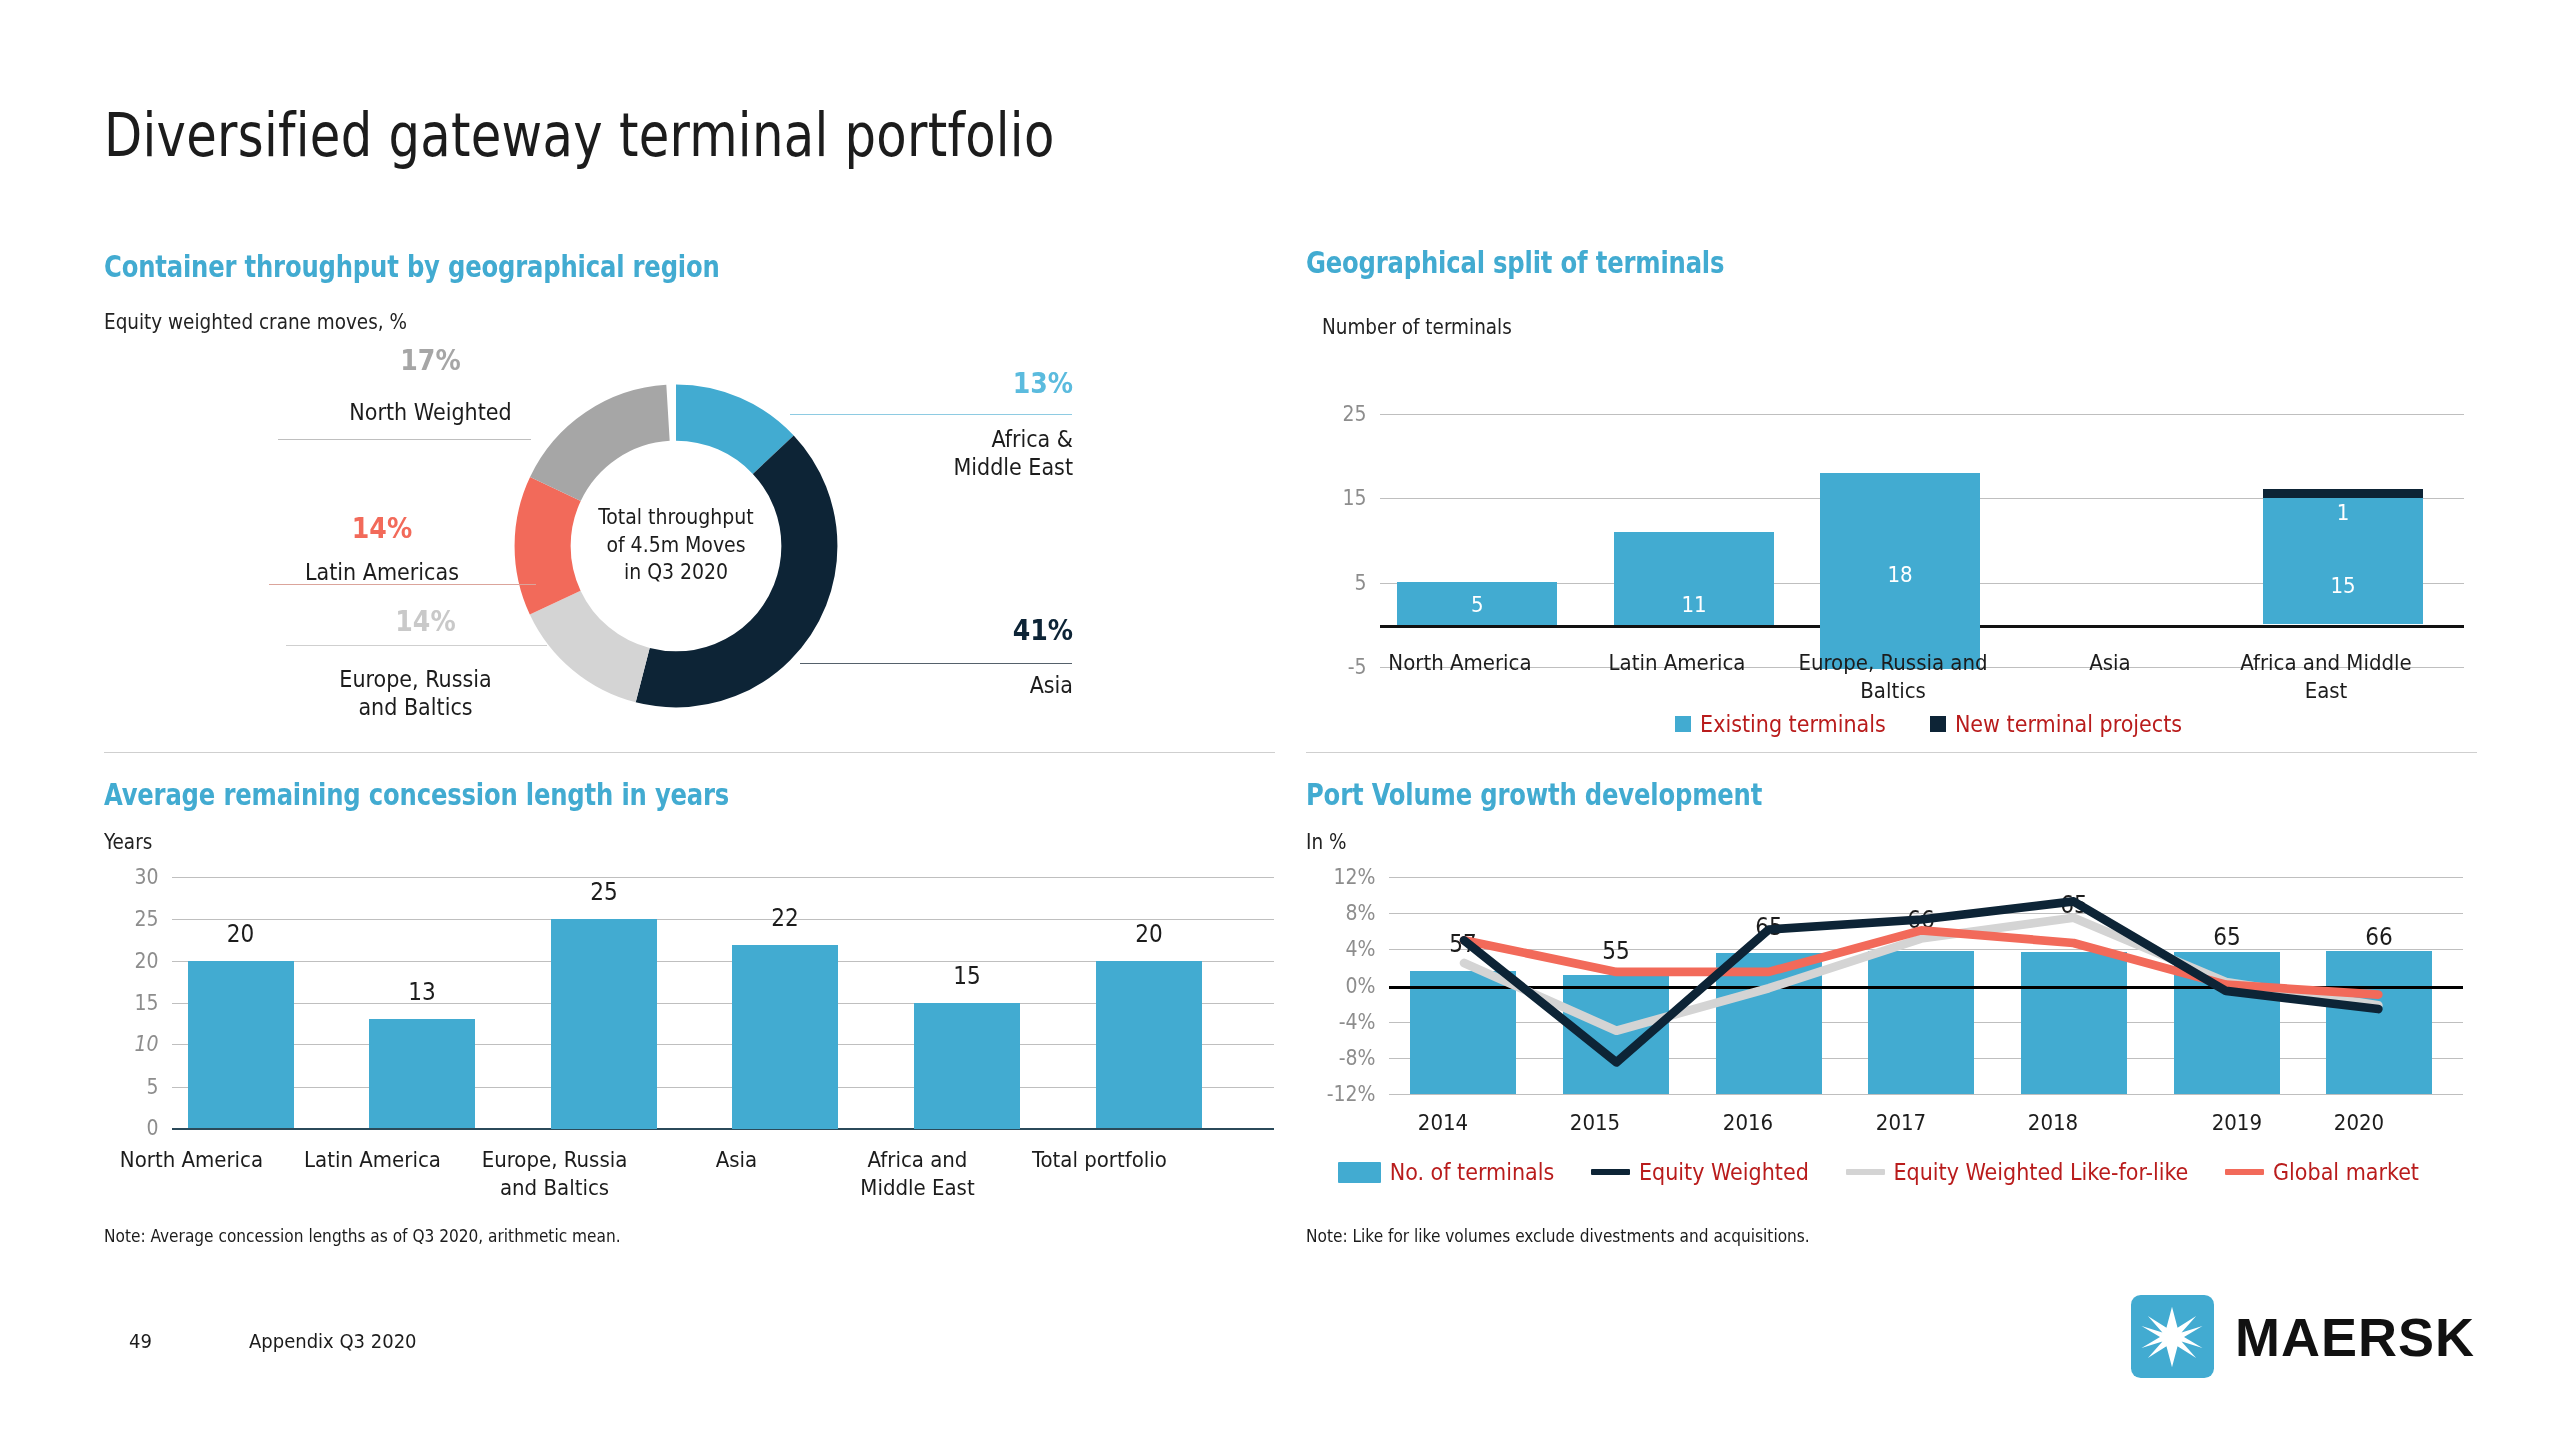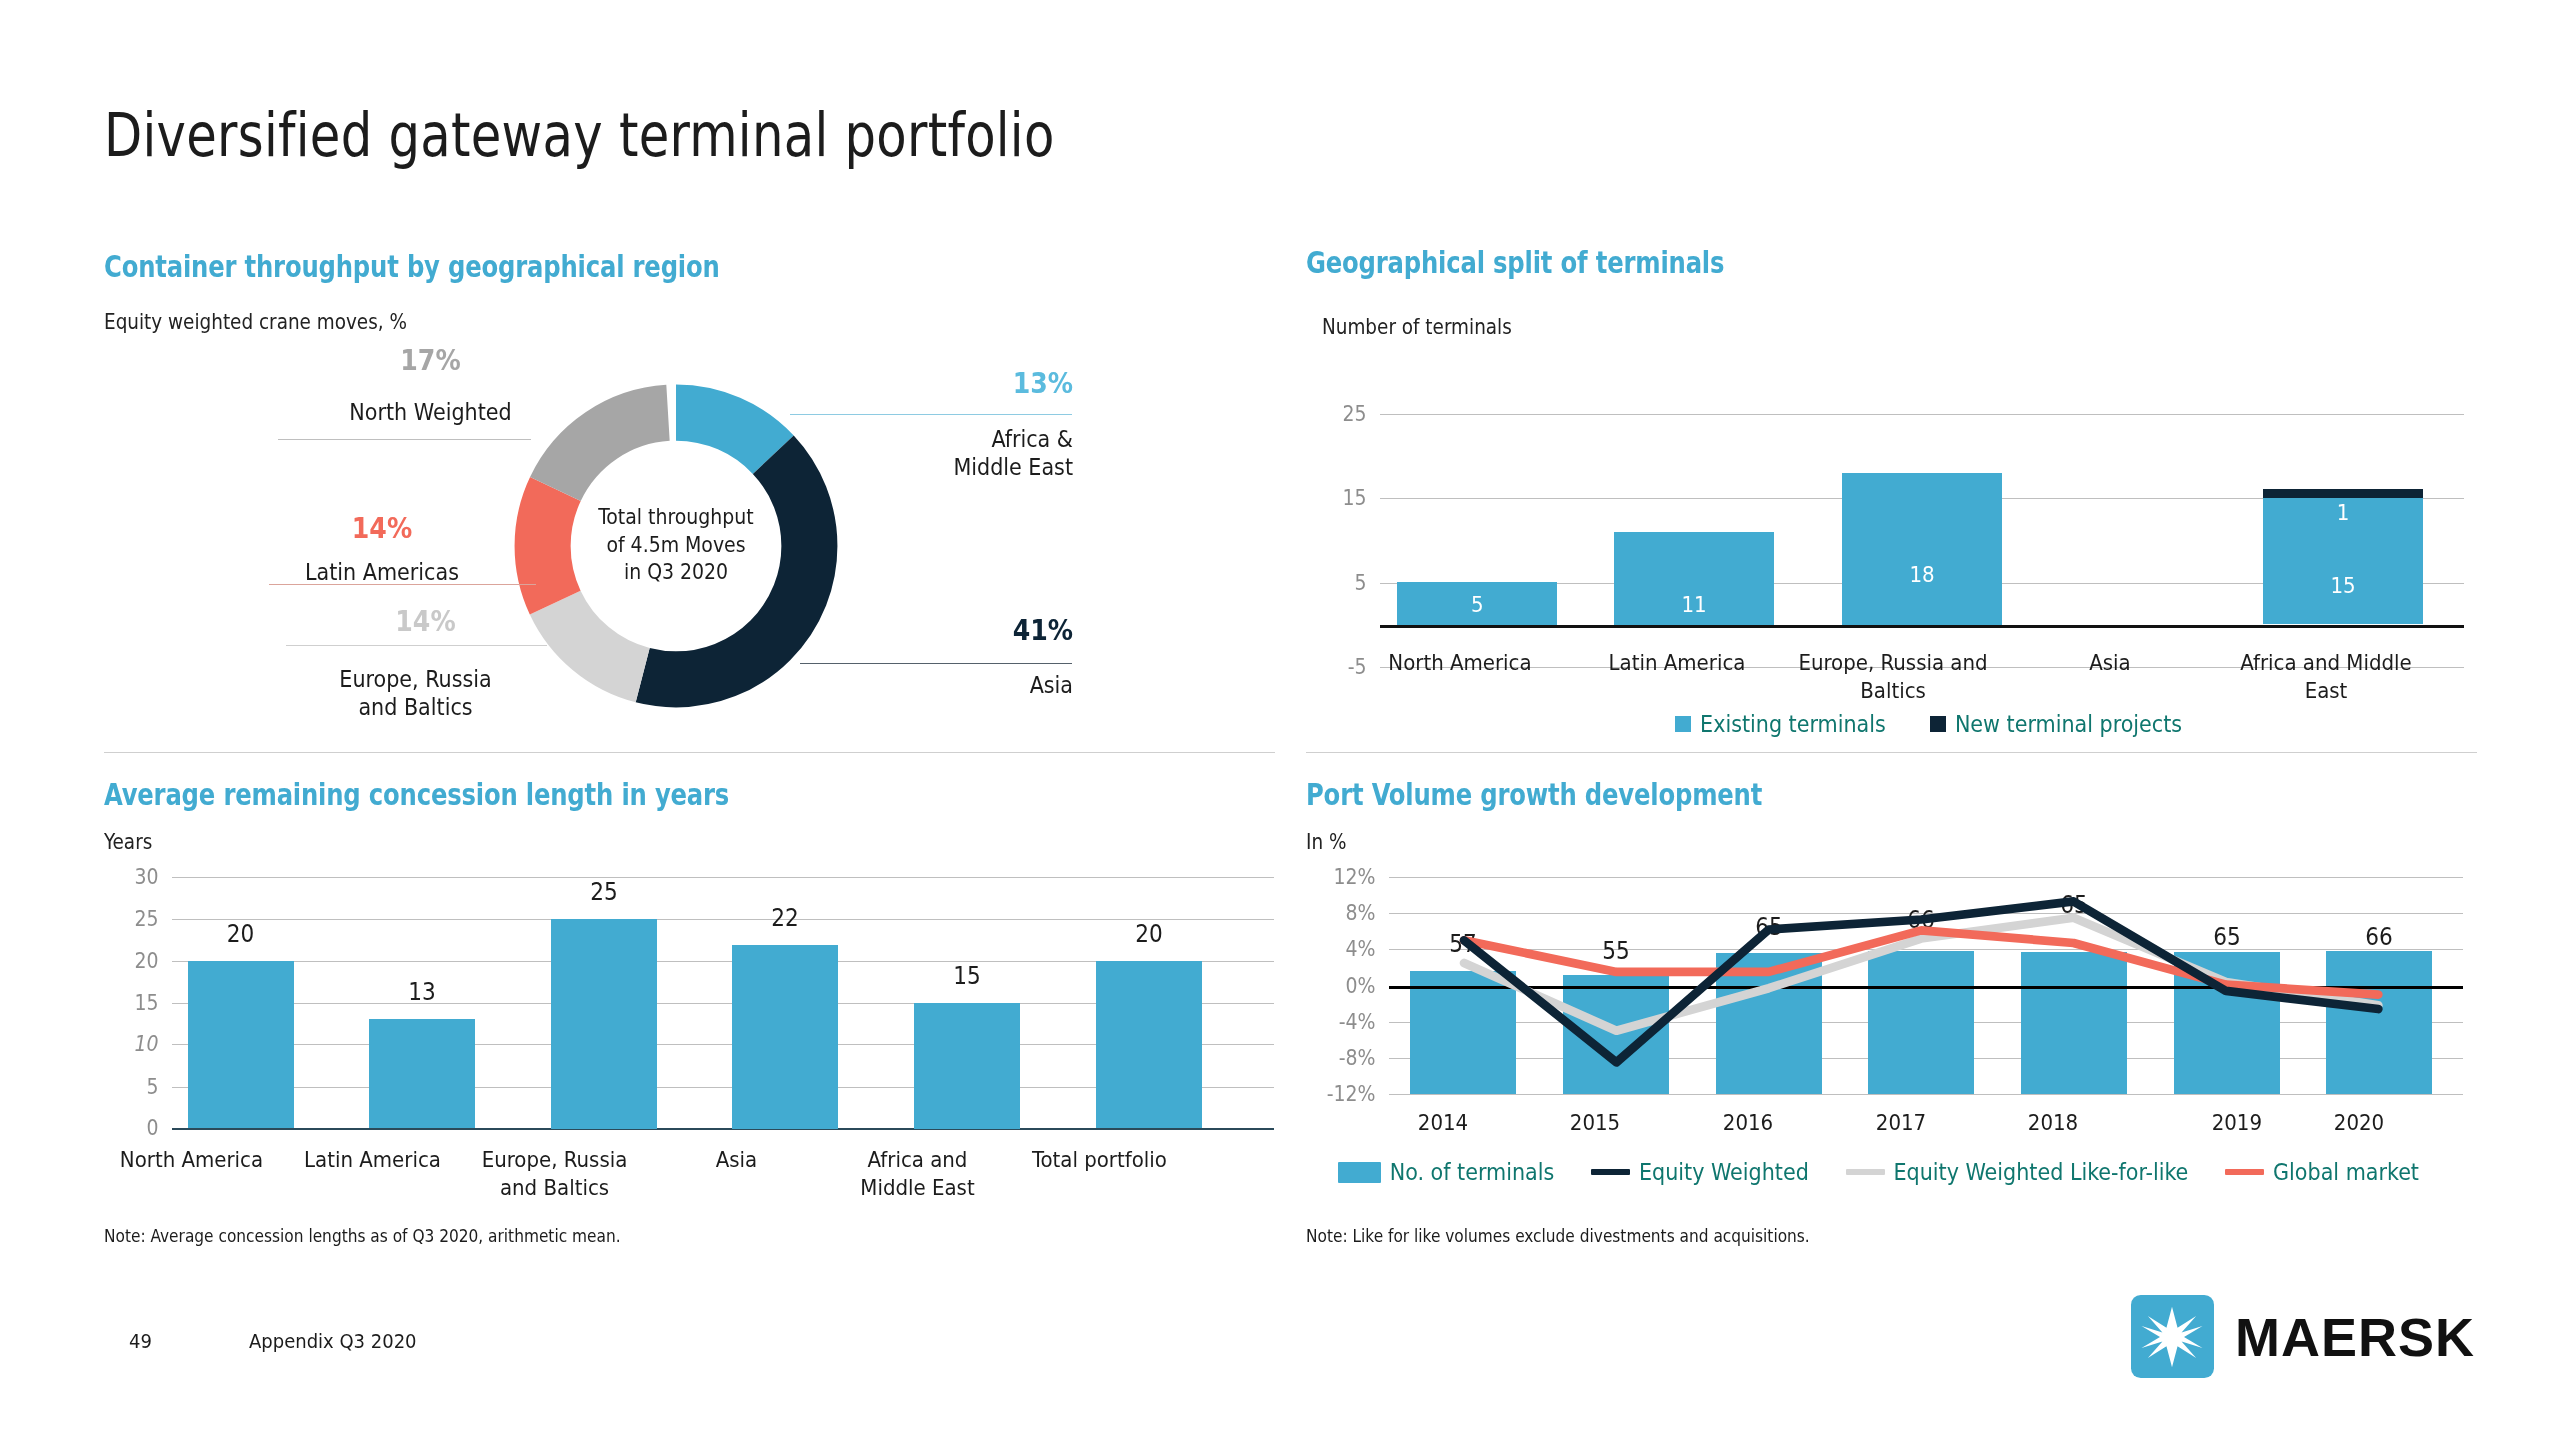--- a/index.html
+++ b/index.html
@@ -77,21 +77,21 @@
   }
   .catlbl {
     position: absolute; text-align: center; font-size: 22px; color: #1c1c1c; line-height: 1.25;
     font-family: "DejaVu Sans Condensed","Liberation Sans Narrow","Liberation Sans", sans-serif;
   }
   .legend-row { position: absolute; display: flex; align-items: center; gap: 9.7px; }
   .legend-item { display: flex; align-items: center; gap: 8.7px; }
   .legend-item .sw-sq { width: 16.4px; height: 16.4px; }
   .legend-item .sw-ln { width: 39px; height: 6.8px; border-radius: 1px; }
   .legend-item .lbl {
-    font-size: 23px; color: #0f766e; white-space: nowrap;
+    font-size: 23px; color: #b91c1c; white-space: nowrap;
     font-family: "DejaVu Sans Condensed","Liberation Sans Narrow","Liberation Sans", sans-serif;
   }
 
   
   .pg, .appx {
     position: absolute; font-size: 20px; color: #1c1c1c; white-space: nowrap;
     font-family: "DejaVu Sans Condensed","Liberation Sans Narrow","Liberation Sans", sans-serif;
   }
   .logo { position: absolute; right: 101px; top: 1295px; display: flex; align-items: center; gap: 21px; }
   .logo-badge {
@@ -195,21 +195,21 @@
       <div style="position:absolute;left:17.4px;width:160px;top:168px;height:43px;">
         <div class="bar" style="left:0;right:0;top:0;bottom:0;"></div>
         <div class="bar-val-in" style="top:9.7px;">5</div>
       </div>
 
       <div style="position:absolute;left:234px;width:160px;top:118px;height:93px;">
         <div class="bar" style="left:0;right:0;top:0;bottom:0;"></div>
         <div class="bar-val-in" style="top:60px;">11</div>
       </div>
 
-      <div style="position:absolute;left:462px;width:160px;top:59px;height:152px;border-radius:30px;">
+      <div style="position:absolute;left:440px;width:160px;top:59px;height:196px;border-radius:30px;">
         <div class="bar" style="left:0;right:0;top:0;bottom:0;"></div>
         <div class="bar-val-in" style="top:89px;">18</div>
       </div>
 
 
       <div style="position:absolute;left:883px;width:160px;top:75px;height:135px;">
         <div class="bar-navy" style="left:0;right:0;top:0;height:8.7px;"></div>
         <div class="bar" style="left:0;right:0;top:8.7px;bottom:0;"></div>
         <div class="bar-val-in" style="top:10.6px;">1</div>
         <div class="bar-val-in" style="top:84px;">15</div>

